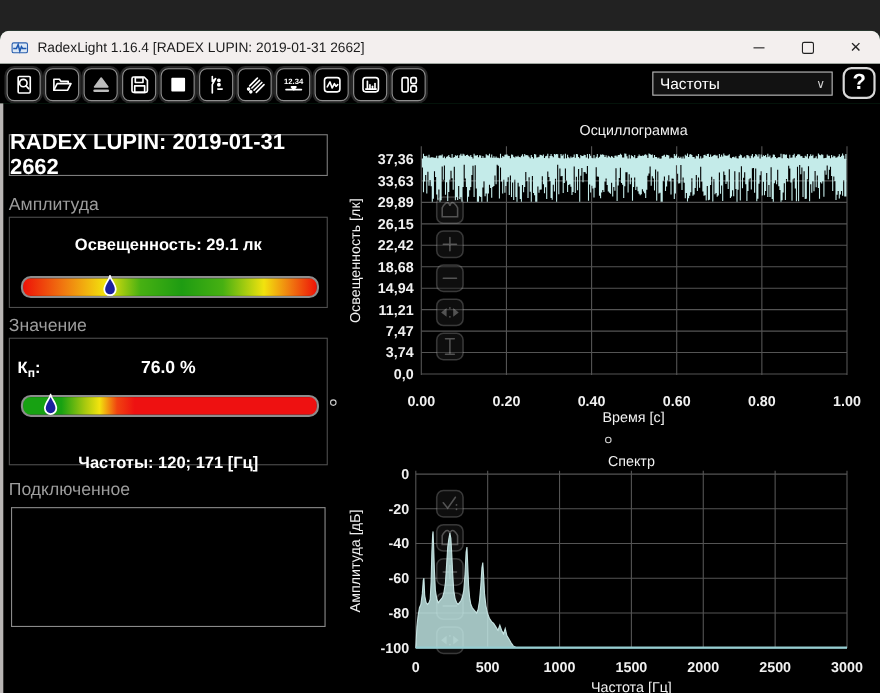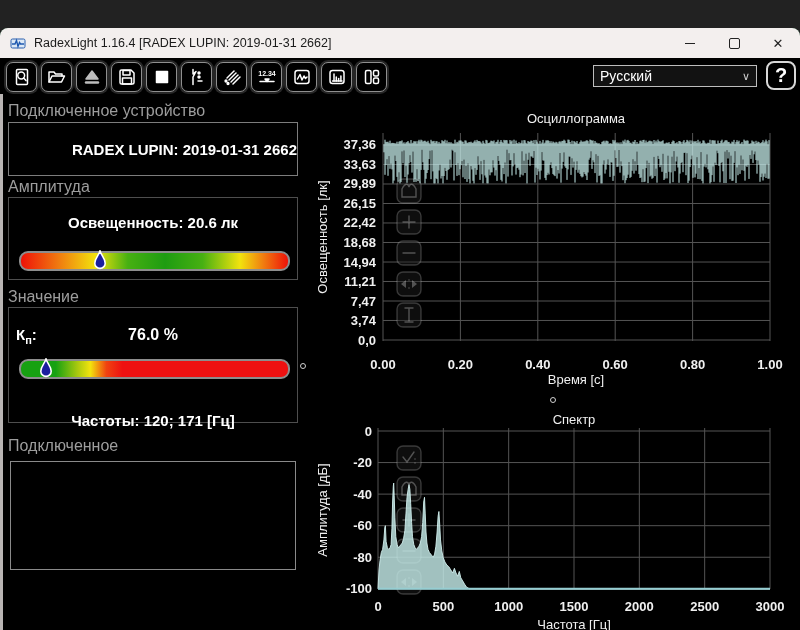--- a/index.html
+++ b/index.html
@@ -25,22 +25,22 @@
   .combo .chev{color:#cfcfcf;font-size:11px;}
   .helpbtn{position:absolute;left:766px;top:3px;width:30px;height:29px;border:2px solid #d8d8d8;border-radius:8px;
            color:#fff;font-size:20px;font-weight:bold;display:flex;align-items:center;justify-content:center;background:#000;box-sizing:border-box;}
 
   
   .content{position:absolute;left:0;top:66px;width:800px;height:564px;background:#000;}
   .lgutter{position:absolute;left:0;top:0;width:3px;height:548px;background:#b9b5b4;}
 
   .section-h{position:absolute;left:8px;color:#9d9d9d;font-size:16px;}
   .panel-box{position:absolute;left:8px;width:290px;border:1px solid #4e4e4e;box-sizing:border-box;background:#000;}
-  .device-box{position:absolute;left:8px;top:28px;width:290px;height:54px;border:1px solid #7d7d7d;box-sizing:border-box;
-              display:flex;align-items:center;justify-content:flex-end;color:#fff;font-size:15px;font-weight:bold;}
+  .device-box{position:absolute;left:8px;top:28px;width:290px;height:38px;border:1px solid #7d7d7d;box-sizing:border-box;
+              display:flex;align-items:center;justify-content:flex-end;color:#fff;font-size:20px;font-weight:bold;}
   .reading{position:absolute;left:0;top:16px;width:100%;text-align:center;color:#fff;font-size:15px;font-weight:bold;}
   .gbar{position:absolute;left:10px;width:267px;height:16px;border:2px solid #8d8d8d;border-radius:9px;}
   .gbar.illum{top:53px;background:linear-gradient(90deg,#ee1208 0%,#f07a10 14%,#f2e30e 28%,#47b012 40%,#1e9c12 54%,#47b012 68%,#f2e30e 82%,#f07a10 91%,#ee1208 100%);}
   .gbar.puls{top:51px;background:linear-gradient(90deg,#17a112 0%,#17a112 13%,#a6c80f 21%,#f2e30e 26%,#f04310 32%,#ee1111 38%,#ee1111 100%);}
   .drop{position:absolute;top:-3px;width:13px;height:21px;transform:translateX(-50%);}
   .kp{position:absolute;left:7px;top:18px;color:#fff;font-size:15px;font-weight:bold;}
   .kp sub{font-size:11px;}
   .pulsval{position:absolute;left:0;top:18px;width:100%;text-align:center;color:#fff;font-size:16px;font-weight:bold;}
   .freqs{position:absolute;left:0;top:104px;width:100%;text-align:center;color:#fff;font-size:15px;font-weight:bold;}
   .comments{position:absolute;left:10px;top:367px;width:286px;height:109px;background:#000;border:1px solid #8a8a8a;
@@ -141,37 +141,36 @@
         </svg>
     </div>
     <div class="tbtn" style="left:356px">
       <svg width="18" height="18" viewBox="0 0 18 18">
           <rect x="2.5" y="2.5" width="5.5" height="13" rx="1.5"></rect>
           <rect x="10.5" y="2.5" width="5" height="5.5" rx="1.5"></rect>
           <rect x="10.5" y="10" width="5" height="5.5" rx="1.5"></rect>
         </svg>
     </div>
     <div class="combo">
-      <span class="val">Русский</span>
+      <span class="val">Частоты</span>
       <span class="chev">∨</span>
     </div>
     <div class="helpbtn">?</div>
   </div>
 
   <div class="content">
     <div class="lgutter"></div>
 
-    <div class="section-h" style="top:8px">Подключенное устройство</div>
     <div class="device-box">
       <span>RADEX LUPIN: 2019-01-31 2662</span>
     </div>
 
     <div class="section-h" style="top:84px">Амплитуда</div>
     <div class="panel-box" style="top:103px;height:83px">
-      <div class="reading">Освещенность: 20.6 лк</div>
+      <div class="reading">Освещенность: 29.1 лк</div>
       <div class="gbar illum">
         <div class="drop" style="left: 29.7%;">
           <svg width="13" height="21" viewBox="0 0 13 21">
             <path d="M6.5 1 C7.6 5.2 11.7 8.2 11.7 13.2 A5.2 5.2 0 1 1 1.3 13.2 C1.3 8.2 5.4 5.2 6.5 1 Z" fill="#1b1f9e" stroke="#ffffff" stroke-width="1.6"></path>
           </svg>
         </div>
       </div>
     </div>
 
     <div class="section-h" style="top:194px">Значение</div>

